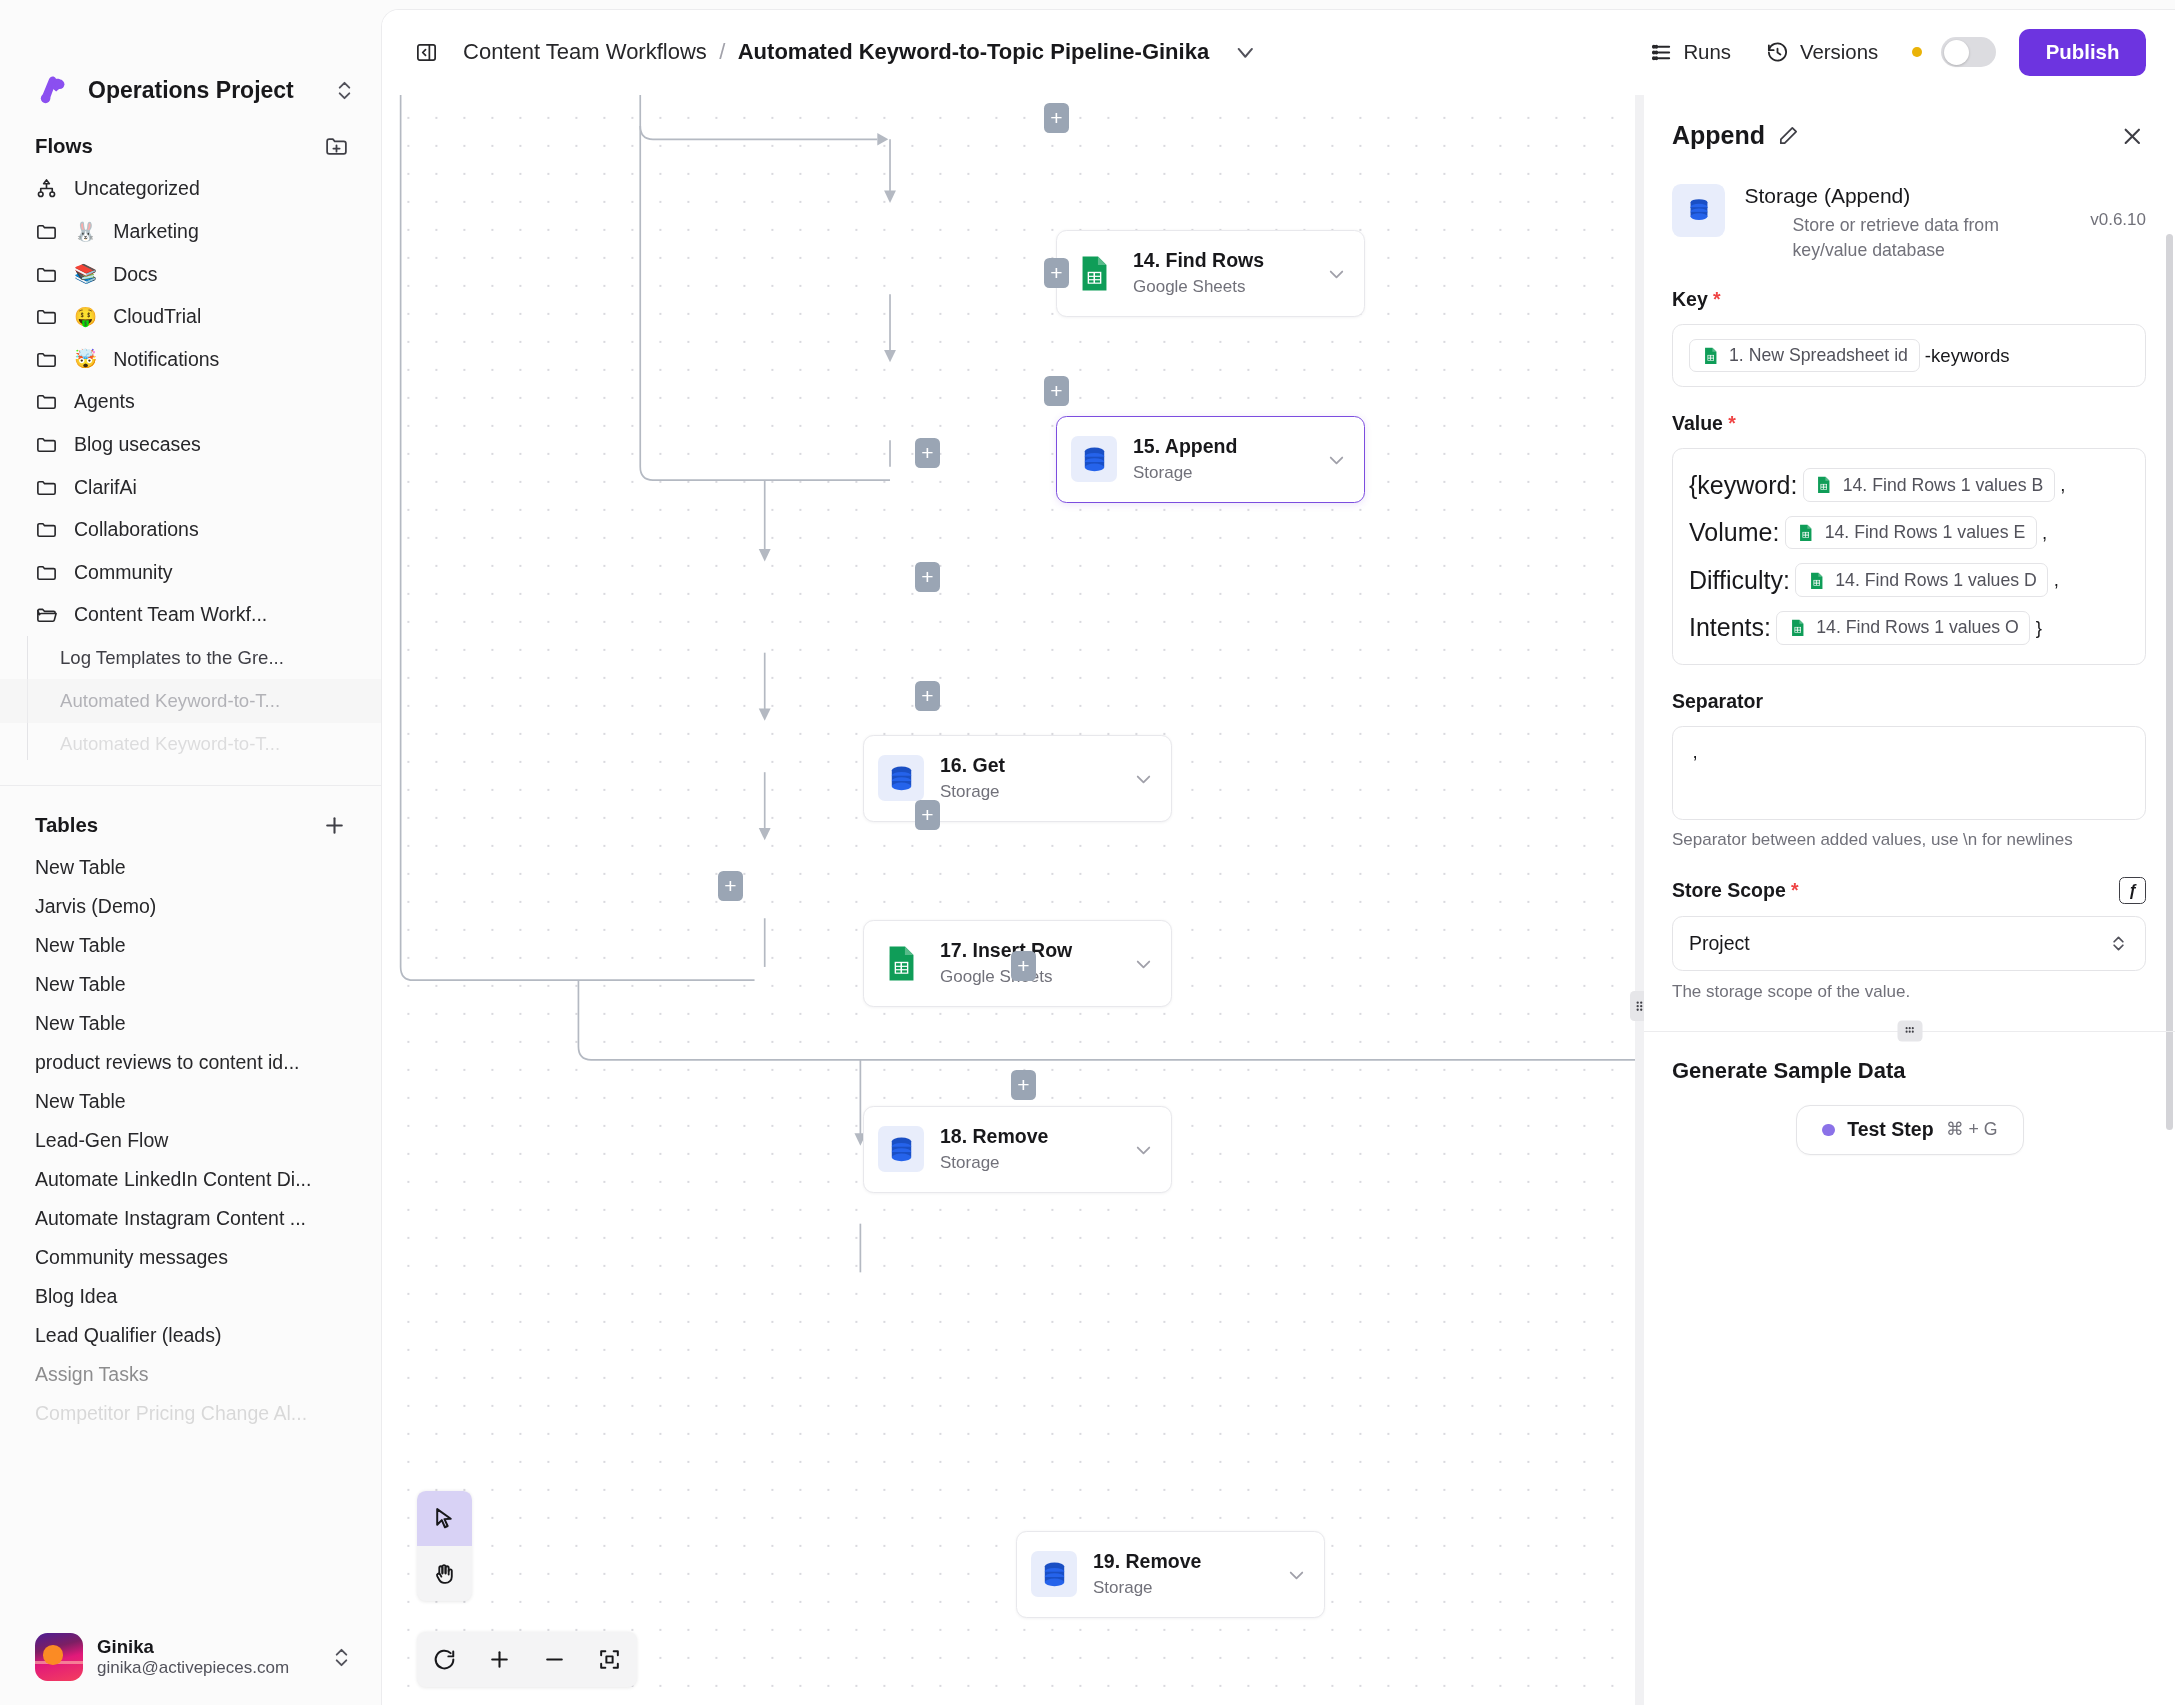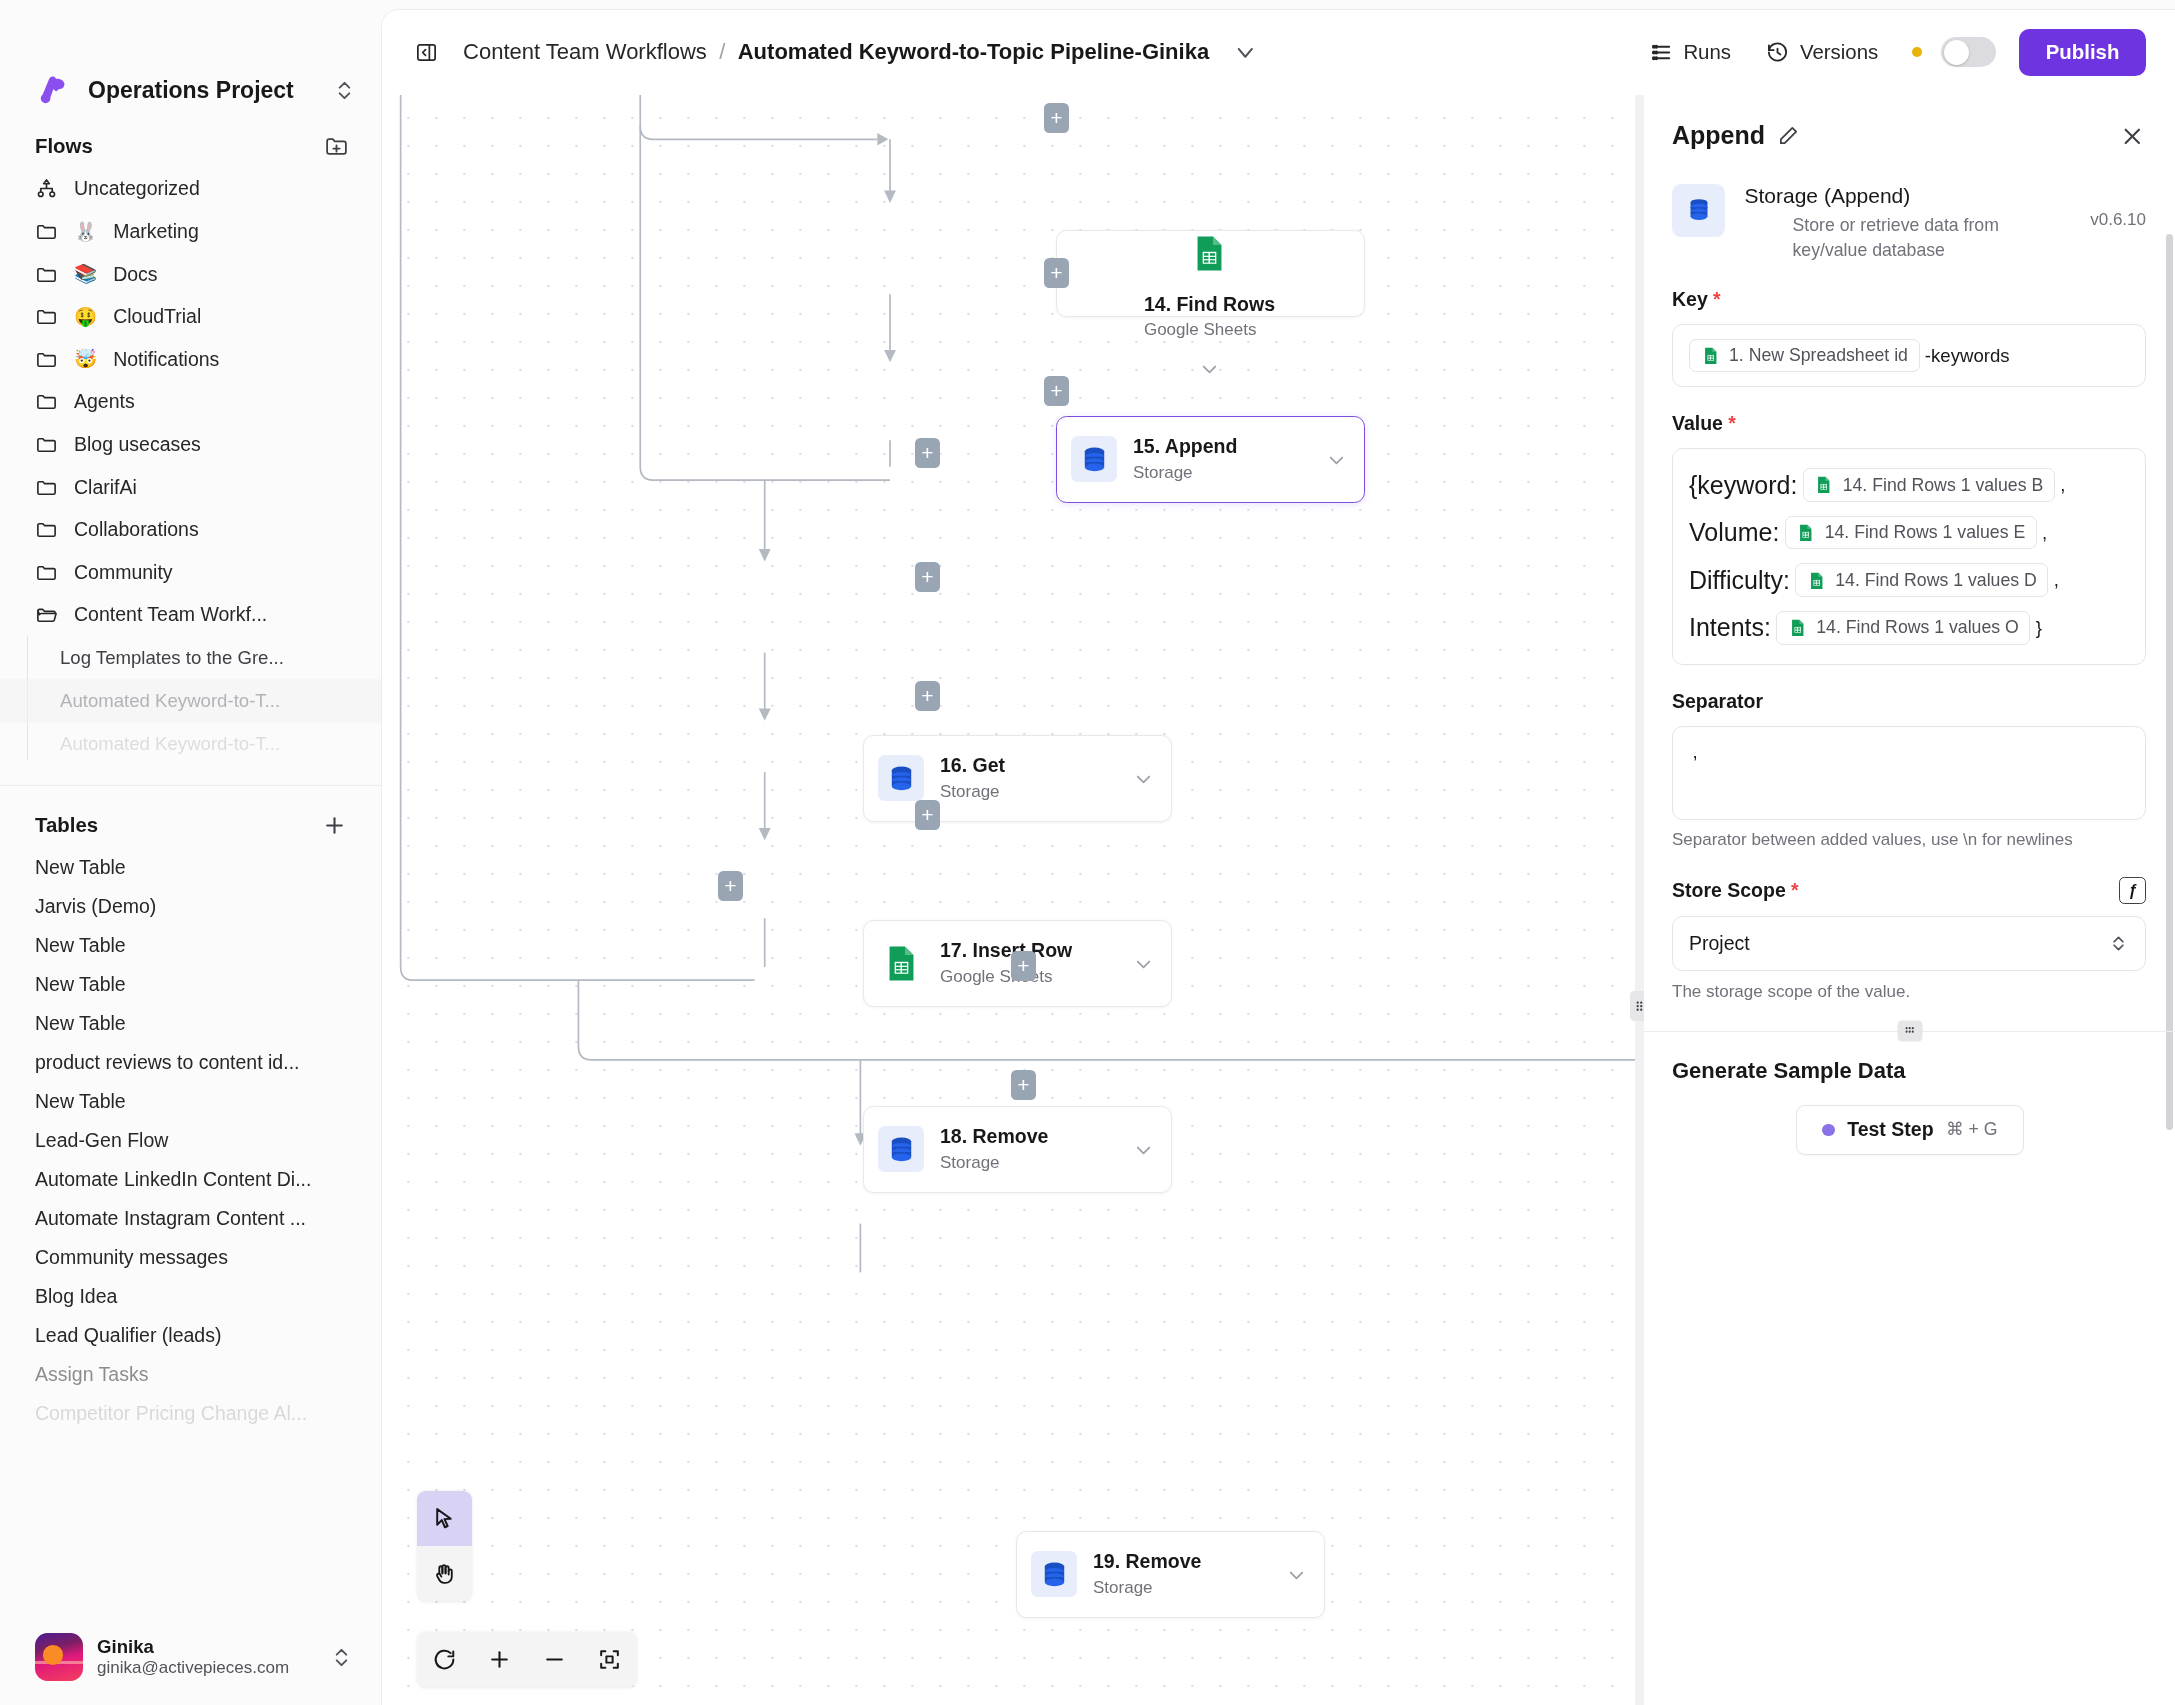--- a/index.html
+++ b/index.html
@@ -245,21 +245,21 @@
   .pnl-split { position:relative; margin-top: 26.6px; height:0.9px; background:#ececee; }
   .pnl-split .grip2 {
     position:absolute; left:50%; transform:translate(-50%,-50%); top:50%;
     width: 25px;height:21px; background:#e6e6e9; border-radius:4.4px;
     display:flex;align-items:center;justify-content:center;
   }
   .gen-title { font-size: 22px; font-weight:700; color:#18181b; padding: 26.6px 30px 0 28px; }
   .test-wrap { display:flex; justify-content:center; padding: 21px 0 0 0; }
   .test-btn {
     display:inline-flex; align-items:center; gap: 12.4px;
-    border:0.9px solid #e4e4e7; border-radius: 9px; background:#fff;
+    border:0.9px solid #e4e4e7; border-radius: 14px; background:#fff;
     padding: 12.4px 25px; cursor:pointer; box-shadow: 0 0.9px 1.8px rgba(0,0,0,.03);
   }
   .test-dot { width: 12.4px;height:12.4px;border-radius:50%; background:#8b72e8; }
   .test-lbl { font-size: 19.5px; font-weight:700; color:#18181b; }
   .test-kbd { font-size: 17.7px; color:#71717a; }
   svg { display:block; }
 </style>
 </head>
 <body>
 
@@ -540,21 +540,21 @@
             <polygon points="585,43 585,57 598,50"></polygon>
             <polygon points="593,108 607,108 600,122"></polygon>
             <polygon points="593,288 607,288 600,302"></polygon>
             <polygon points="445,513 459,513 452,527"></polygon>
             <polygon points="445,693 459,693 452,707"></polygon>
             <polygon points="445,828 459,828 452,842"></polygon>
             <polygon points="558,1173 572,1173 565,1187"></polygon>
           </g>
         </svg>
         <div id="nodeLayer">
-            <div class="node" style="left: 674px; top: 135px; flex-direction: column;">
+            <div class="node" style="left: 674px; top: 135px;">
               <span class="node-ico ">
                 <svg viewBox="0 0 24 24" width="41" height="41">
                   <path d="M5 2h9l5 5v15H5z" fill="#0f9d58"></path>
                   <path d="M14 2l5 5h-5z" fill="#57bb8a"></path>
                   <rect x="8" y="11" width="8" height="7" fill="#fff"></rect>
                   <rect x="8.8" y="11.8" width="2.6" height="1.5" fill="#0f9d58"></rect>
                   <rect x="12.3" y="11.8" width="2.9" height="1.5" fill="#0f9d58"></rect>
                   <rect x="8.8" y="14" width="2.6" height="1.3" fill="#0f9d58"></rect>
                   <rect x="12.3" y="14" width="2.9" height="1.3" fill="#0f9d58"></rect>
                   <rect x="8.8" y="16" width="2.6" height="1.3" fill="#0f9d58"></rect>

